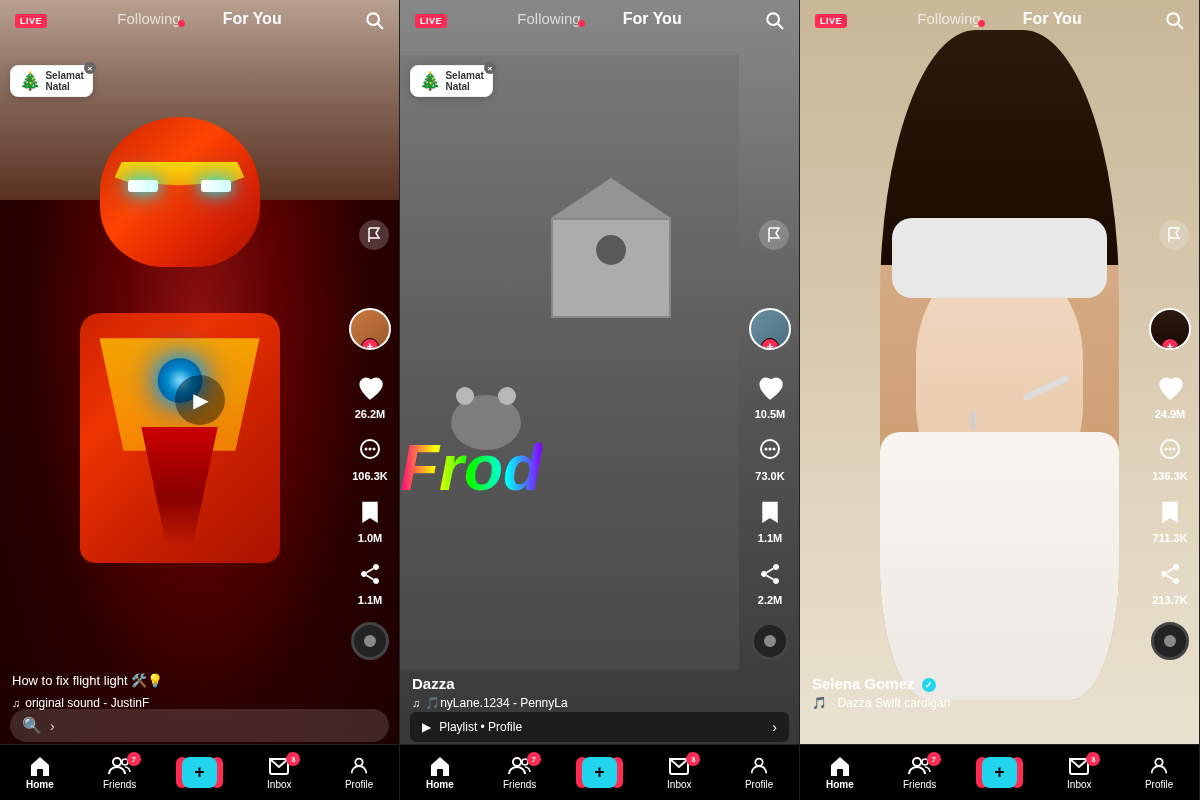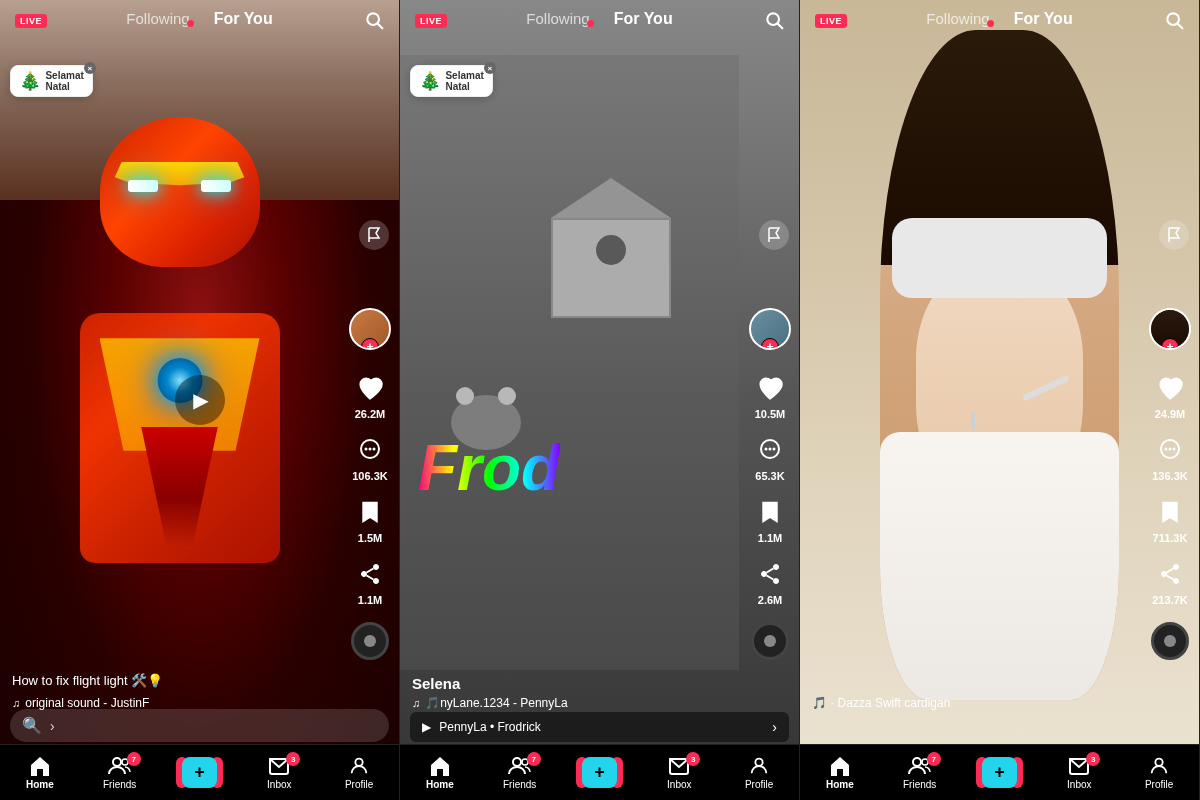--- a/index.html
+++ b/index.html
@@ -30,21 +30,21 @@
     .top-nav {
       position: absolute;
       top: 0;
       left: 0;
       right: 0;
       z-index: 10;
       display: flex;
       align-items: flex-end;
       justify-content: center;
       padding: 10px 15px;
-      gap: 8px;
+      gap: 17px;
     }
 
     .nav-live-badge {
       background: #fe2c55;
       color: white;
       font-size: 9px;
       font-weight: 700;
       padding: 2px 5px;
       border-radius: 3px;
       letter-spacing: 0.5px;
@@ -429,21 +429,21 @@
     .nav-item-active .nav-item-icon,
     .nav-item-active .nav-item-label {
       color: white;
       font-weight: 700;
     }
 
     
     .frod-text {
       position: absolute;
       bottom: 300px;
-      left: 18px;
+      left: 0;
       font-size: 64px;
       font-weight: 900;
       background: linear-gradient(90deg, #ff0080, #ffff00, #00ff00, #00ffff, #8800ff);
       -webkit-background-clip: text;
       -webkit-text-fill-color: transparent;
       background-clip: text;
       z-index: 5;
       line-height: 1;
       font-style: italic;
       text-decoration: underline;
@@ -717,21 +717,21 @@
           </svg>
       </div>
       <span class="action-count">106.3K</span>
     </div>
     <div class="action-item">
       <div class="action-icon">
         <svg width="22" height="24" viewBox="0 0 22 28" fill="none">
             <path d="M3 3h16v22l-8-5-8 5V3z" stroke="white" stroke-width="2" fill="white"></path>
           </svg>
       </div>
-      <span class="action-count">1.5M</span>
+      <span class="action-count">1.0M</span>
     </div>
     <div class="action-item">
       <div class="action-icon">
         <svg width="24" height="24" viewBox="0 0 24 24" fill="none">
             <path d="M18 8C19.657 8 21 6.657 21 5C21 3.343 19.657 2 18 2C16.343 2 15 3.343 15 5C15 6.657 16.343 8 18 8Z" fill="white"></path>
             <path d="M6 15C7.657 15 9 13.657 9 12C9 10.343 7.657 9 6 9C4.343 9 3 10.343 3 12C3 13.657 4.343 15 6 15Z" fill="white"></path>
             <path d="M18 22C19.657 22 21 20.657 21 19C21 17.343 19.657 16 18 16C16.343 16 15 17.343 15 19C15 20.657 16.343 22 18 22Z" fill="white"></path>
             <path d="M8.59 13.51L15.42 17.49M15.41 6.51L8.59 10.49" stroke="white" stroke-width="2"></path>
           </svg>
       </div>
@@ -868,59 +868,59 @@
     </div>
     <div class="action-item">
       <div class="action-icon">
         <svg width="24" height="24" viewBox="0 0 24 24" fill="none">
             <circle cx="12" cy="11" r="9" stroke="white" stroke-width="2" fill="none"></circle>
             <circle cx="8" cy="11" r="1.5" fill="white"></circle>
             <circle cx="12" cy="11" r="1.5" fill="white"></circle>
             <circle cx="16" cy="11" r="1.5" fill="white"></circle>
           </svg>
       </div>
-      <span class="action-count">65.3K</span>
+      <span class="action-count">73.0K</span>
     </div>
     <div class="action-item">
       <div class="action-icon">
         <svg width="22" height="24" viewBox="0 0 22 28" fill="none">
             <path d="M3 3h16v22l-8-5-8 5V3z" stroke="white" stroke-width="2" fill="white"></path>
           </svg>
       </div>
       <span class="action-count">1.1M</span>
     </div>
     <div class="action-item">
       <div class="action-icon">
         <svg width="24" height="24" viewBox="0 0 24 24" fill="none">
             <path d="M18 8C19.657 8 21 6.657 21 5C21 3.343 19.657 2 18 2C16.343 2 15 3.343 15 5C15 6.657 16.343 8 18 8Z" fill="white"></path>
             <path d="M6 15C7.657 15 9 13.657 9 12C9 10.343 7.657 9 6 9C4.343 9 3 10.343 3 12C3 13.657 4.343 15 6 15Z" fill="white"></path>
             <path d="M18 22C19.657 22 21 20.657 21 19C21 17.343 19.657 16 18 16C16.343 16 15 17.343 15 19C15 20.657 16.343 22 18 22Z" fill="white"></path>
             <path d="M8.59 13.51L15.42 17.49M15.41 6.51L8.59 10.49" stroke="white" stroke-width="2"></path>
           </svg>
       </div>
-      <span class="action-count">2.6M</span>
+      <span class="action-count">2.2M</span>
     </div>
     <div class="action-item" style="margin-top:4px;">
       <div class="music-disc">
         <div class="music-disc-inner"></div>
       </div>
     </div>
   </div>
 
   <div class="bottom-info">
-    <div class="creator-name">Selena</div>
+    <div class="creator-name">Dazza</div>
     <div class="sound-info">
       <span class="music-note">♫</span>
       <span>🎵nyLane.1234 - PennyLa</span>
     </div>
   </div>
 
   <div class="playlist-bar">
     <span style="font-size:12px;color:white;">▶</span>
-    <span style="color:white;font-size:12px;">PennyLa • Frodrick</span>
+    <span style="color:white;font-size:12px;">Playlist • Profile</span>
     <span style="color:white;margin-left:auto;font-size:14px;">›</span>
   </div>
 
   <div class="bottom-nav">
     <div class="nav-item nav-item-active">
       <svg width="24" height="22" viewBox="0 0 24 22" fill="white">
           <path d="M3 10L12 2L21 10V21H15V14H9V21H3V10Z" fill="white"></path>
         </svg>
       <span class="nav-item-label">Home</span>
     </div>
@@ -1054,20 +1054,24 @@
       <span class="action-count">213.7K</span>
     </div>
     <div class="action-item" style="margin-top:4px;">
       <div class="music-disc">
         <div class="music-disc-inner"></div>
       </div>
     </div>
   </div>
 
   <div class="bottom-info">
+    <div class="creator-name">
+      <span>Selena Gomez</span>
+      <span class="verified-badge">✓</span>
+    </div>
     <div class="sound-info">
       <span>🎵 · Dazza Swift   cardigan</span>
     </div>
   </div>
 
   <div class="bottom-nav">
     <div class="nav-item nav-item-active">
       <svg width="24" height="22" viewBox="0 0 24 22" fill="white">
           <path d="M3 10L12 2L21 10V21H15V14H9V21H3V10Z" fill="white"></path>
         </svg>

